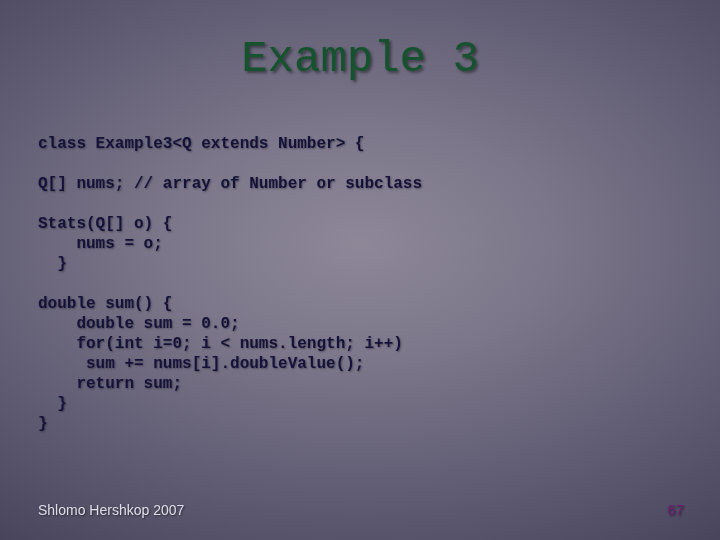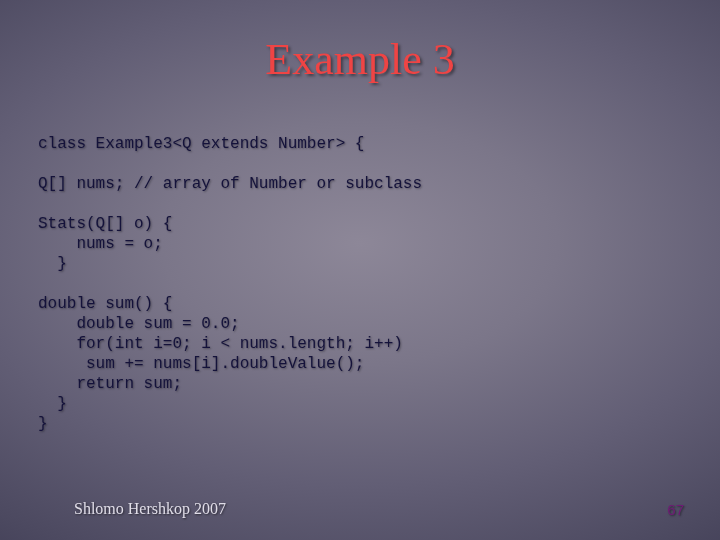--- a/index.html
+++ b/index.html
@@ -23,43 +23,44 @@
   }
   .title {
     position: absolute;
     top: 34px;
     left: 0;
     right: 0;
     text-align: center;
     font-size: 44px;
     font-weight: 400;
     text-shadow: 2px 2px 3px rgba(0,0,0,0.45);
-    color: #ef4444;
+    color: #14532d;
+    font-family: Liberation Mono, monospace;
   }
   .code {
     position: absolute;
     top: 134px;
     left: 38px;
     right: 38px;
     font-family: "Courier New", Courier, monospace;
     font-size: 16px;
     line-height: 1.25;
     color: #14123a;
     text-shadow: 1px 1px 2px rgba(0,0,0,0.35);
     white-space: pre;
+    font-weight: bold;
   }
   .footer-left {
     position: absolute;
     left: 38px;
     bottom: 22px;
-    font-family: Liberation Serif, serif;
-    font-size: 16px;
+    font-family: Liberation Sans, sans-serif;
+    font-size: 14px;
     color: #e0dde8;
     text-shadow: 1px 1px 2px rgba(0,0,0,0.5);
-    margin-left: 36px;
   }
   .footer-right {
     position: absolute;
     right: 36px;
     bottom: 22px;
     font-family: Arial, Helvetica, sans-serif;
     font-size: 15px;
     color: #701a75;
     text-shadow: 1px 1px 2px rgba(0,0,0,0.5);
   }

